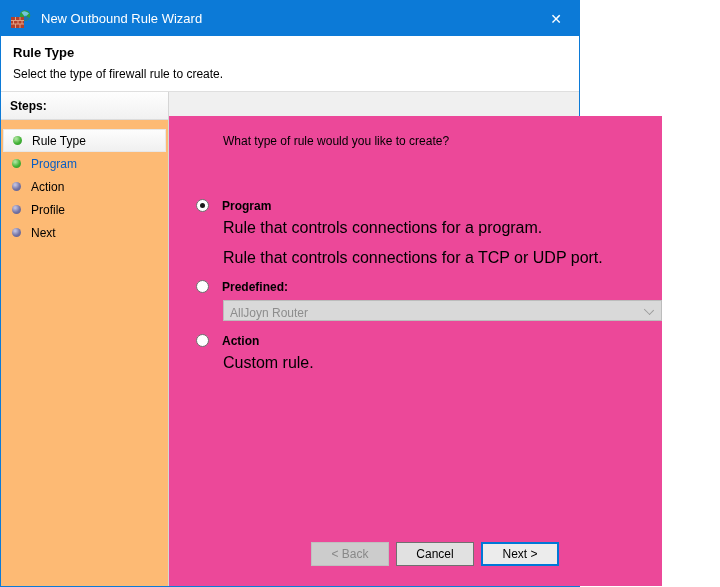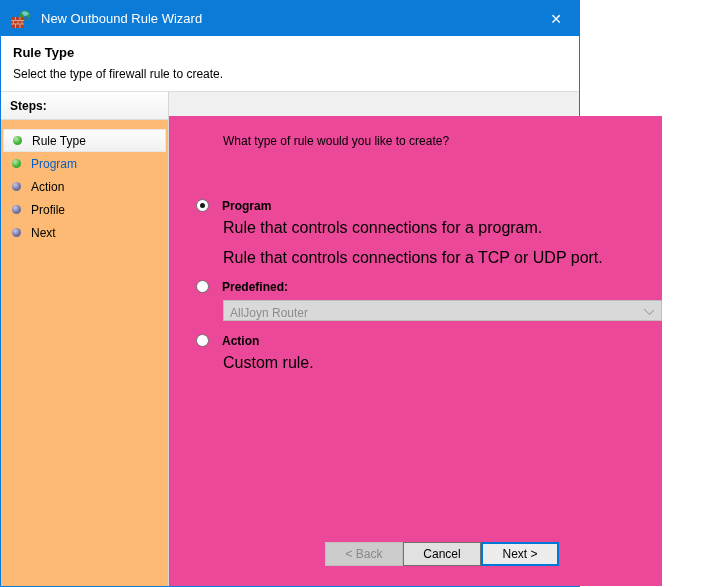--- a/index.html
+++ b/index.html
@@ -110,21 +110,21 @@
   .dd-chevron{
     position:absolute;right:8px;top:7px;
     width:8px;height:8px;
     border-right:1px solid #9a9a9a;border-bottom:1px solid #9a9a9a;
     transform:rotate(45deg) scale(1,0.8);
     transform-origin:center;margin-top:-2px;
   }
   
   .footer{
     position:absolute;right:20px;bottom:20px;
-    display:flex;gap:0;
+    display:flex;gap:7px;
   }
   .btn{
     width:78px;height:24px;
     font-family:"Liberation Sans","DejaVu Sans",sans-serif;
     font-size:12px;
     display:flex;align-items:center;justify-content:center;
     cursor:default;
   }
   .btn-disabled{
     background:#cccccc;border:1px solid #bfbfbf;color:#888888;

